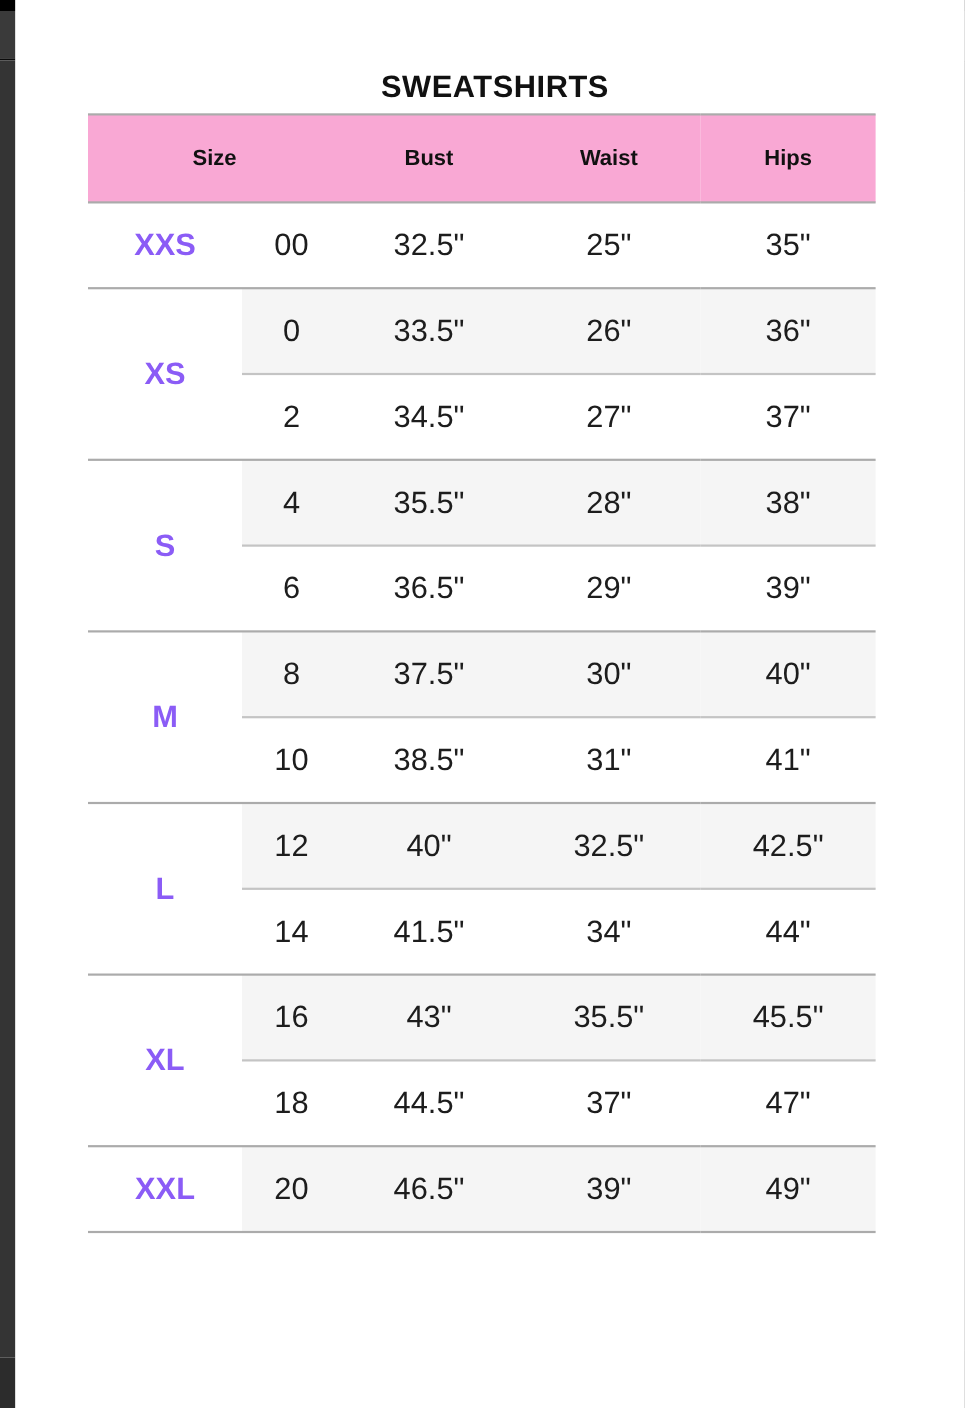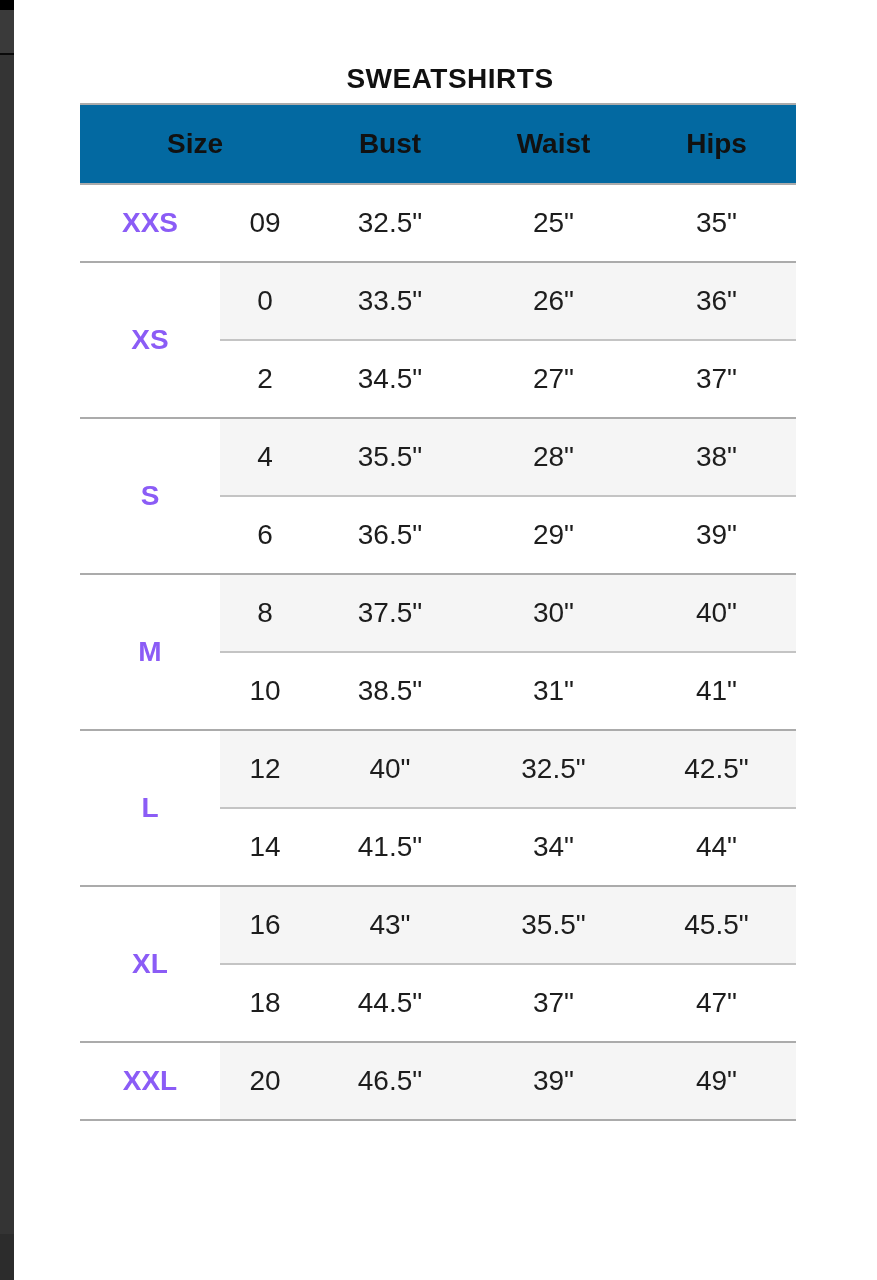--- a/index.html
+++ b/index.html
@@ -47,22 +47,22 @@
     border-bottom: 2px solid #ababab;
   }
   .size-table col.c-label { width: 140px; }
   .size-table col.c-num   { width: 90px;  }
   .size-table col.c-bust  { width: 160px; }
   .size-table col.c-waist { width: 167px; }
   .size-table col.c-hips  { width: 159px; }
 
   .size-table thead th {
     height: 80px;
-    background: #0369a1;
-    font-size: 28px; font-weight: 700;
+    background: #f9a8d4;
+    font-size: 20px; font-weight: 700;
     text-align: center; vertical-align: middle;
     color: #111111;
     border-bottom: 2px solid #ababab;
     padding: 0;
   }
   .size-table tbody th, .size-table tbody td {
     height: 78px;
     text-align: center; vertical-align: middle;
     font-size: 28px;
     padding: 0;
@@ -123,21 +123,21 @@
         <th colspan="2">Size</th>
         <th>Bust</th>
         <th>Waist</th>
         <th>Hips</th>
       </tr>
     </thead>
     <tbody>
 
       <tr>
         <th class="lbl">XXS</th>
-        <td>09</td>
+        <td>00</td>
         <td>32.5"</td>
         <td>25"</td>
         <td>35"</td>
       </tr>
 
       <tr class="shade sub-first group-top">
         <th class="lbl" rowspan="2">XS</th>
         <td>0</td>
         <td>33.5"</td>
         <td>26"</td>

